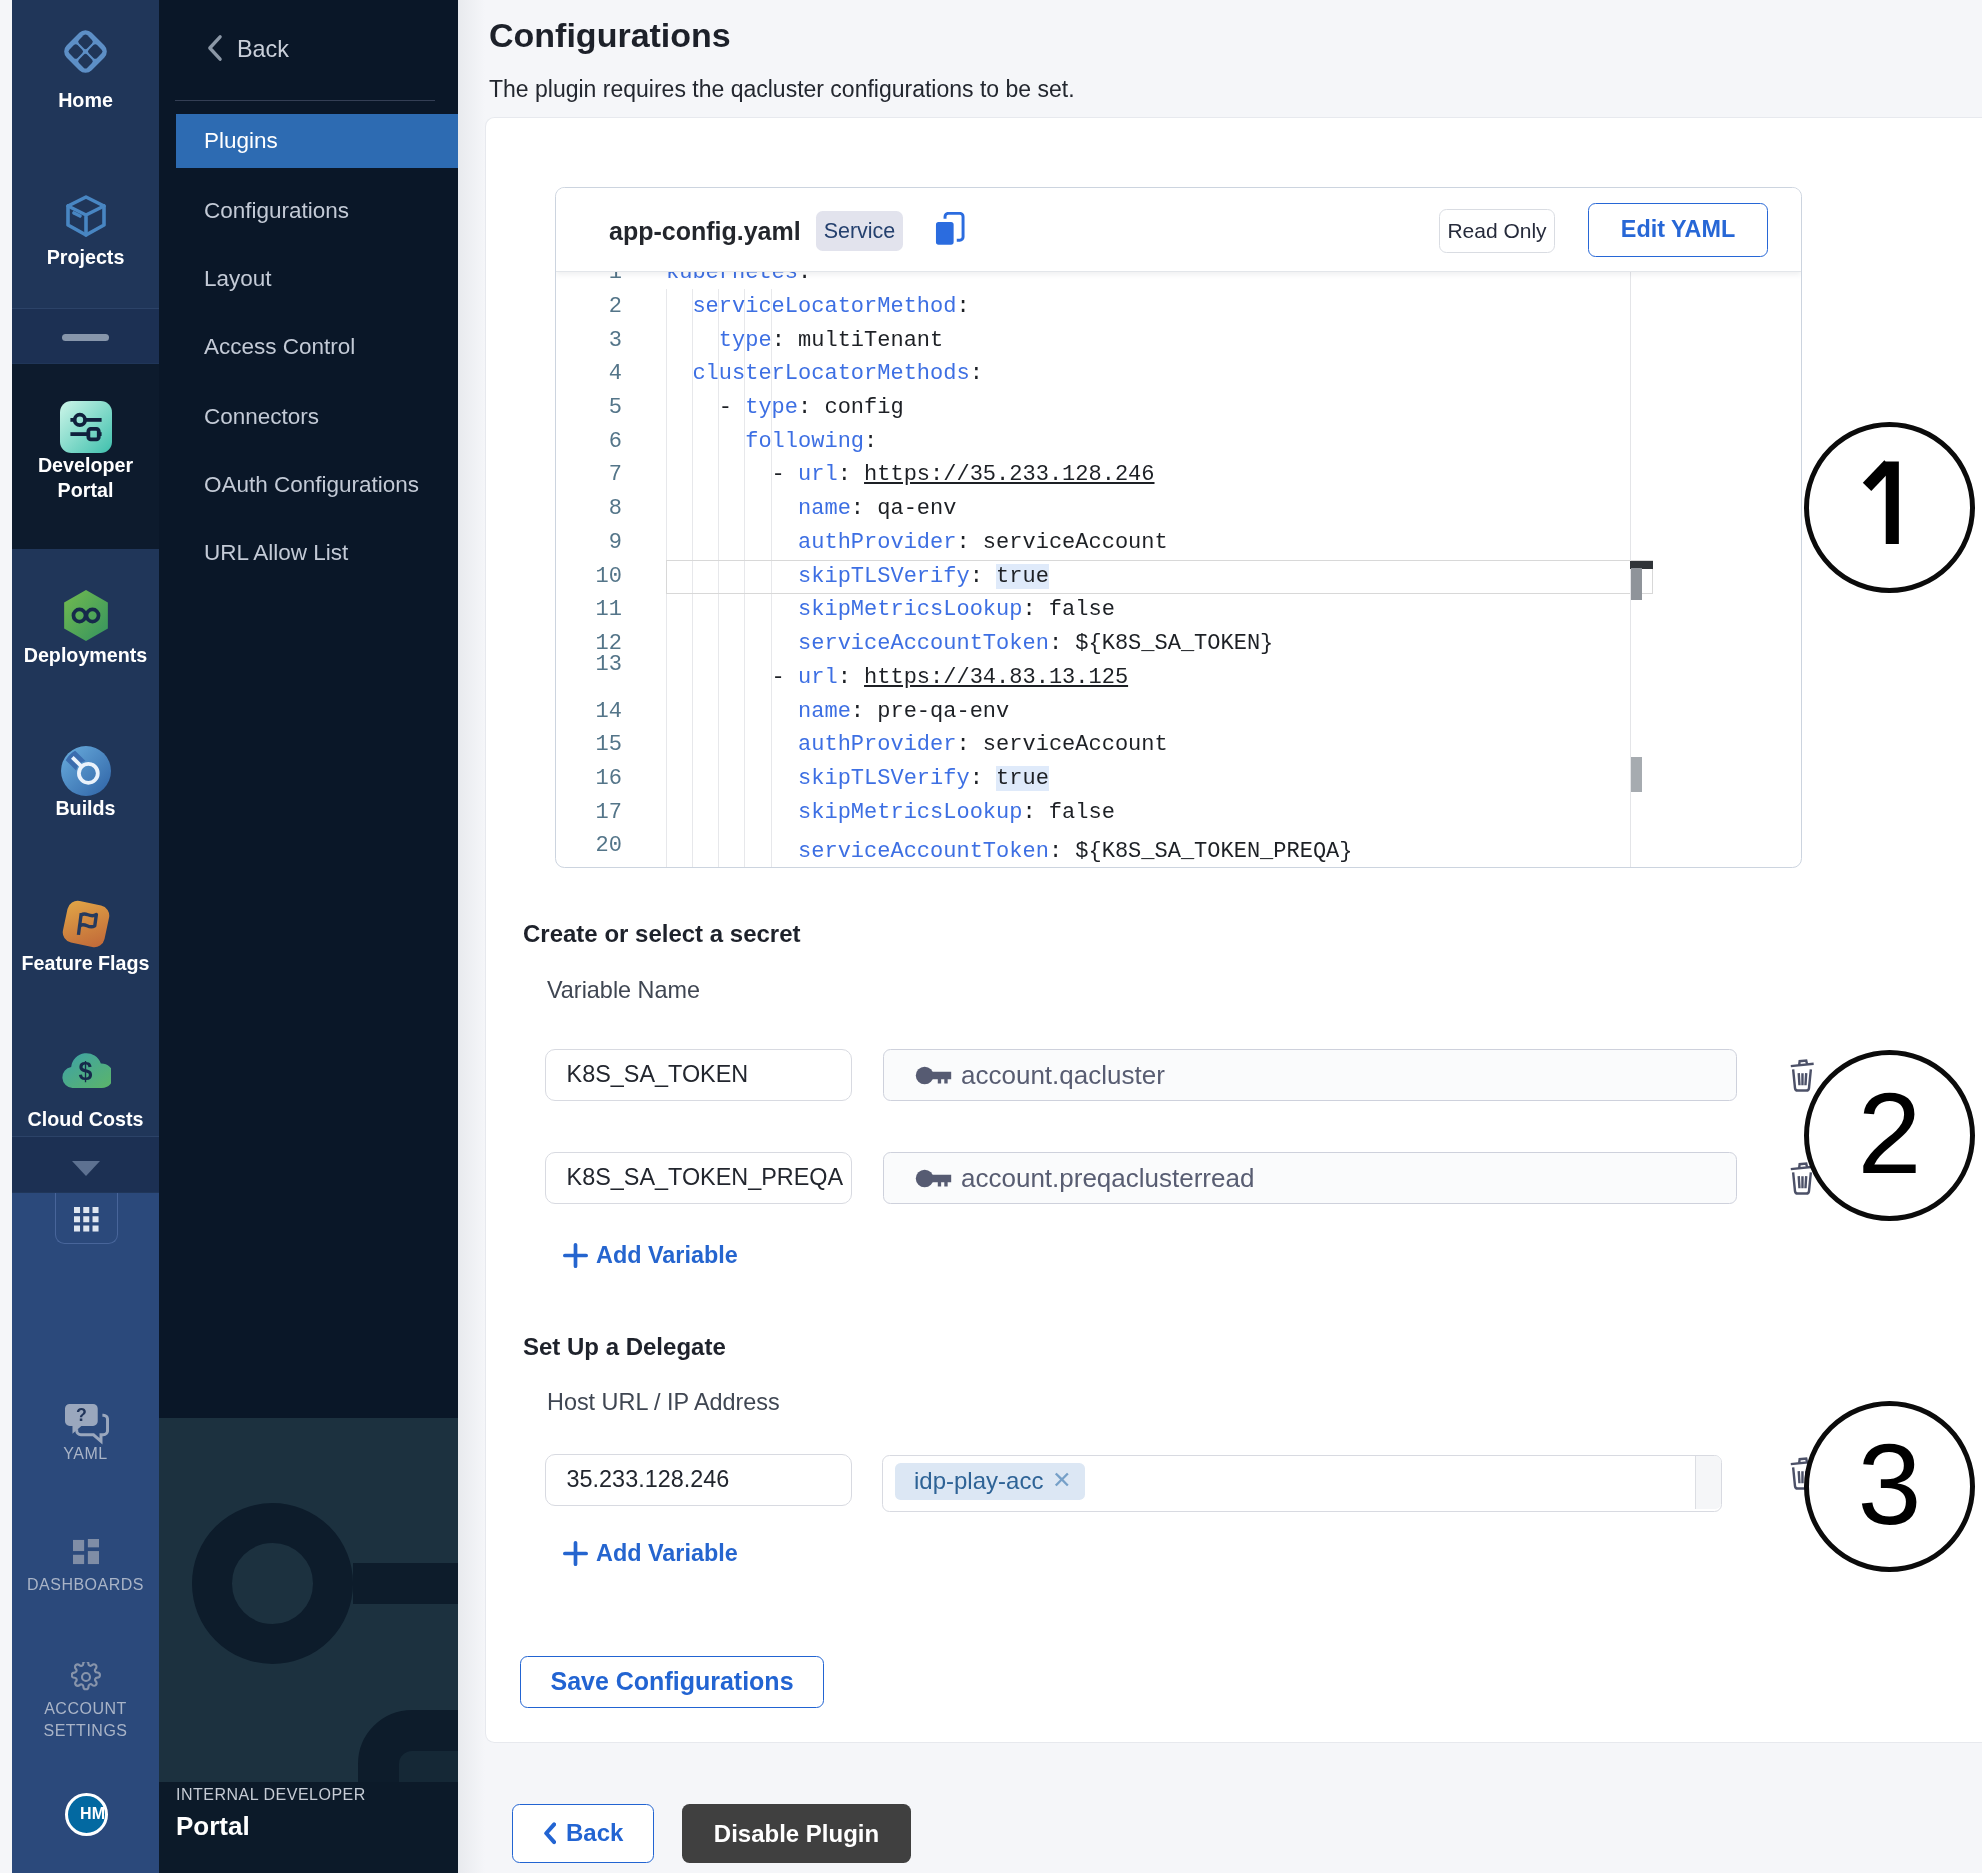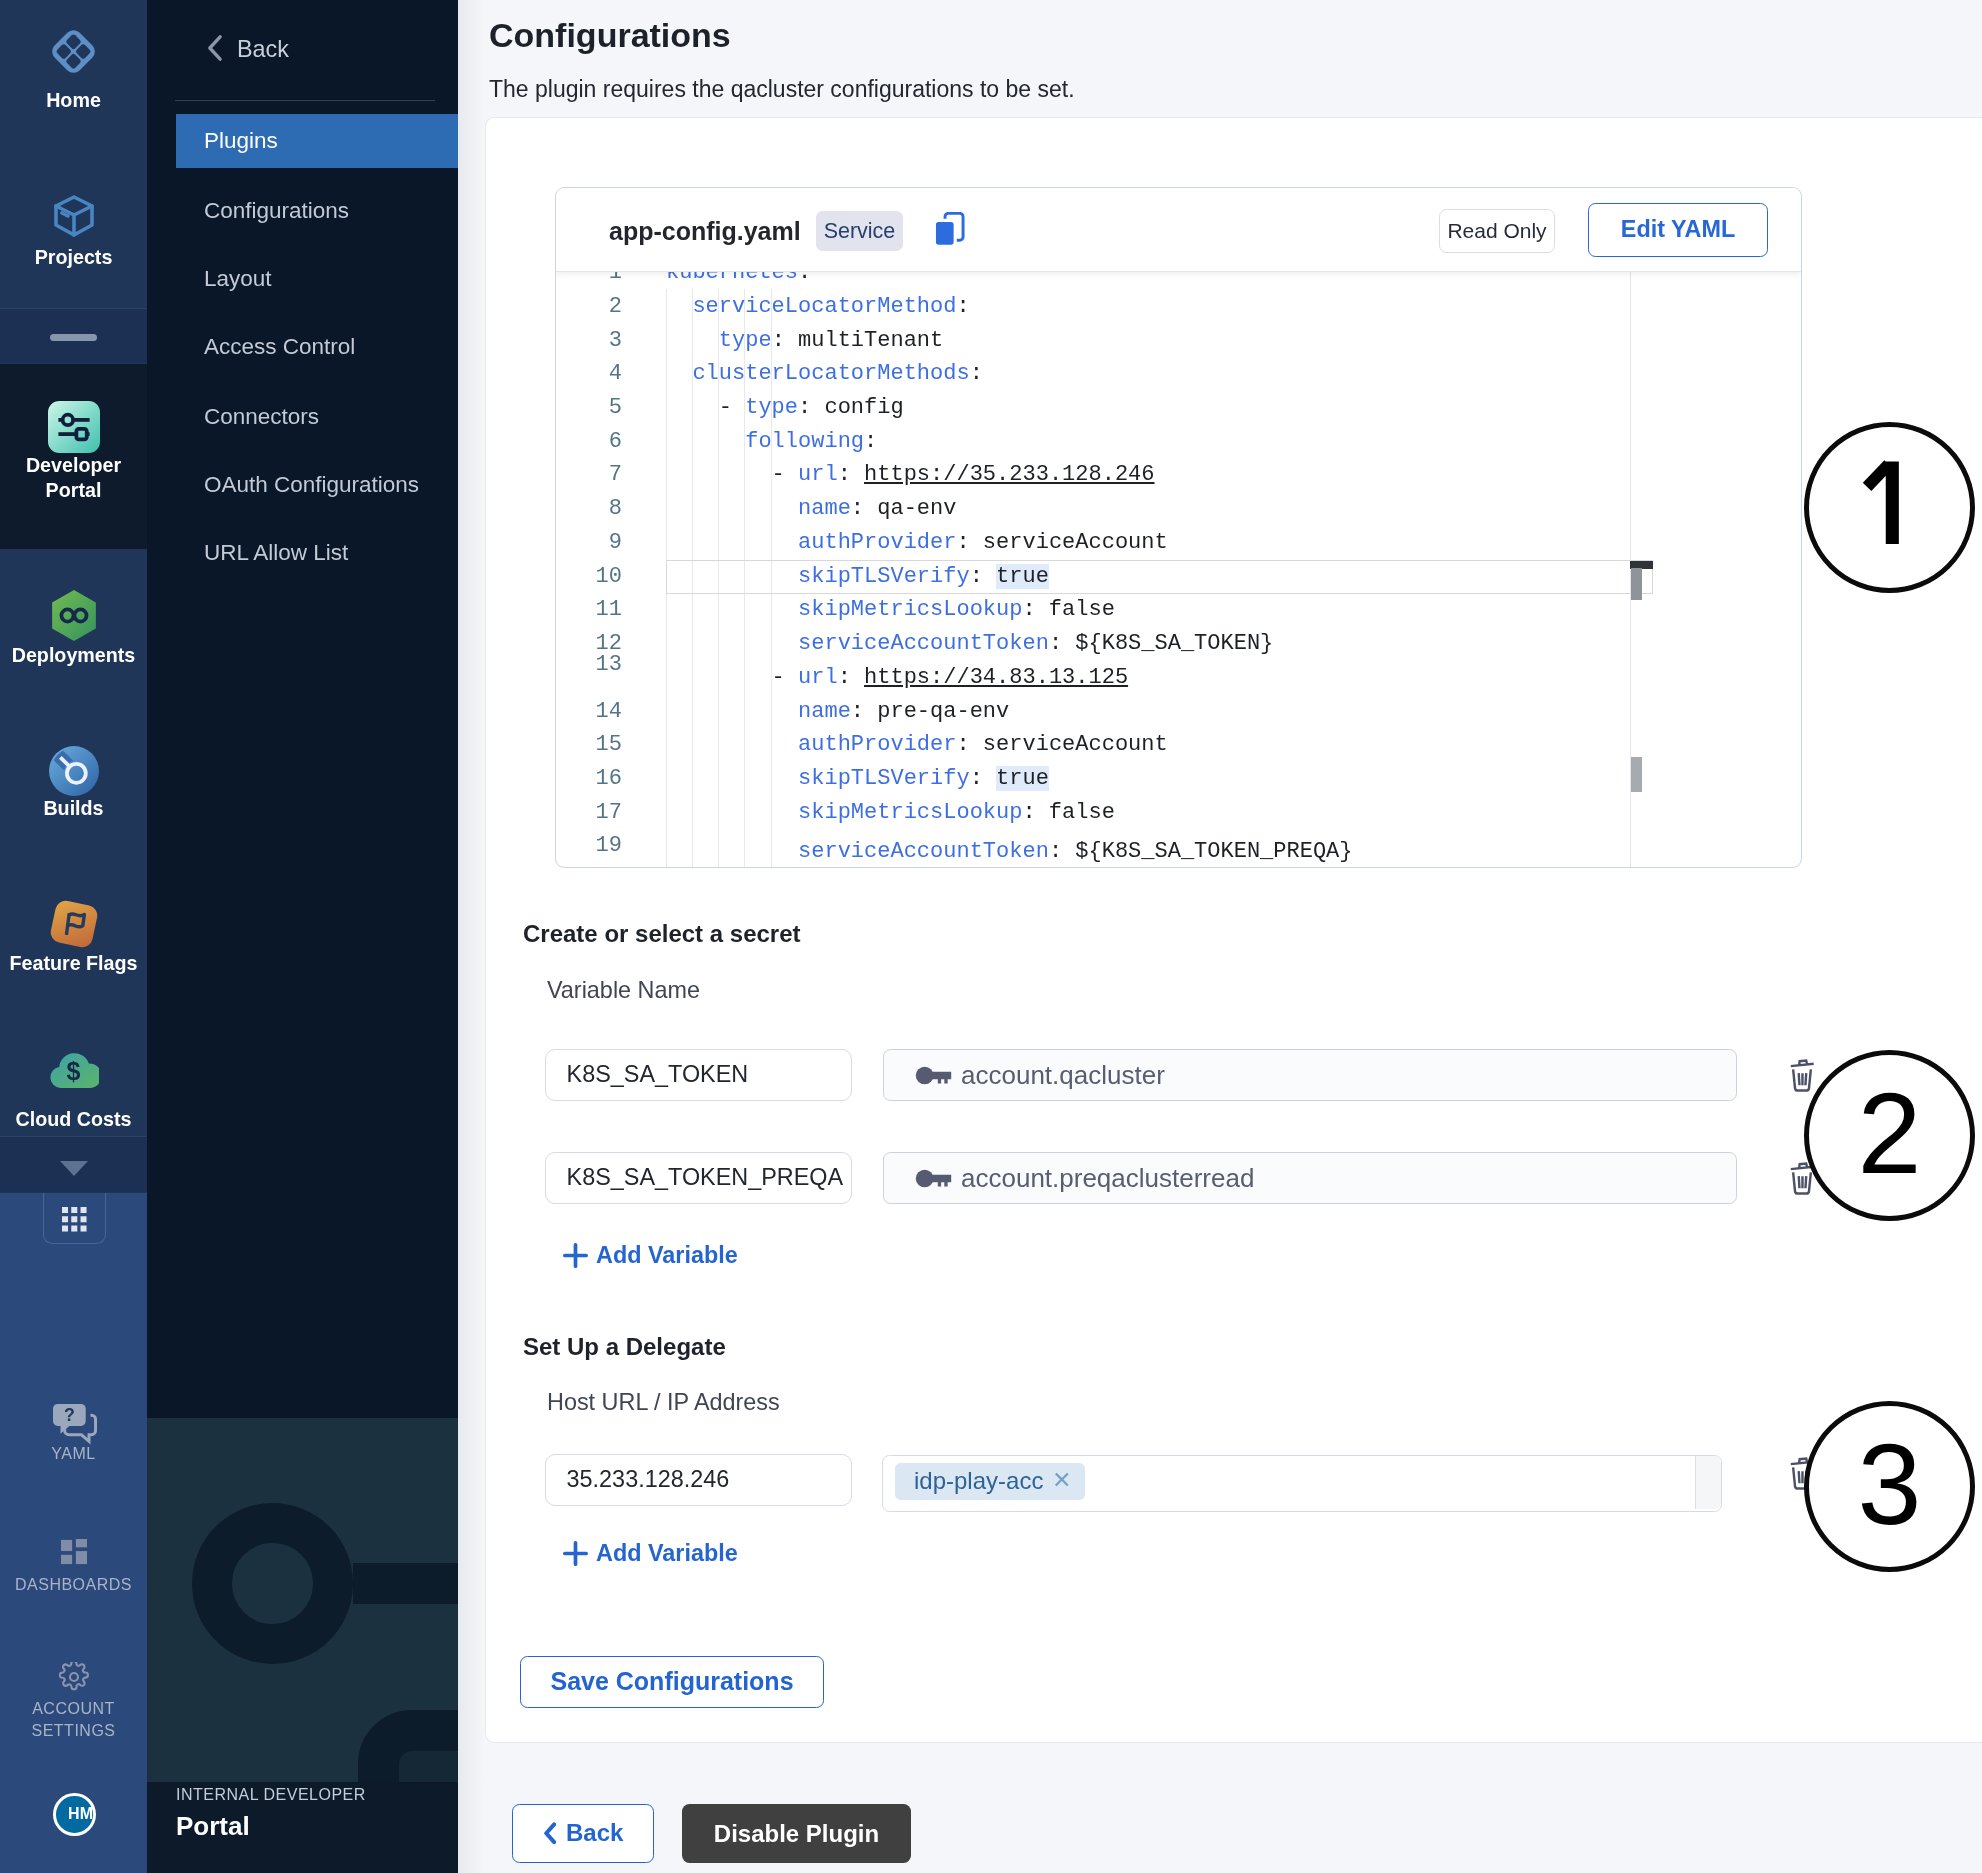--- a/index.html
+++ b/index.html
@@ -1,20 +1,20 @@
 <!DOCTYPE html>
 <html style="font-size:15px"><head>
 <meta charset="utf-8">
 <style>
 *{margin:0;padding:0;box-sizing:border-box}
 html,body{width:1983px;height:1874px;overflow:hidden;font-family:"Liberation Sans",sans-serif;background:#f5f6f9}
 .abs{position:absolute}
 #page{position:relative;width:1983px;height:1874px;overflow:hidden}
 
-#rail{left:0;top:0;width:147px;height:1414px;background:#203659;z-index:30}
+#rail{left:12px;top:0;width:147px;height:1414px;background:#203659;z-index:30}
 .rail-sec{position:absolute;left:0;width:147px}
 .rlab{position:absolute;left:0;width:147px;text-align:center;color:#fff;font-weight:700;font-size:19.7px;line-height:25px}
 .rlab2{position:absolute;left:0;width:147px;text-align:center;color:#a9b4c7;font-weight:400;font-size:16px;line-height:21.5px;letter-spacing:0.5px}
 
 #side2{left:147px;top:0;width:311px;height:1874px;background:#0a1728;z-index:20}
 .mitem{position:absolute;left:29px;width:282px;height:52px;line-height:52px;padding-left:28px;color:#c3cad6;font-size:22.5px}
 
 #main{left:458px;top:0;width:1524px;height:1874px;background:#f5f6f9}
 .card{position:absolute;background:#fff}
 .h2{position:absolute;font-weight:700;font-size:29px;color:#1e222b}
@@ -82,21 +82,21 @@
       <div class="cl" style="top:254px">          <span class="k">authProvider</span>: serviceAccount</div>
       <div class="cl" style="top:288px">          <span class="k">skipTLSVerify</span>: <span style="background:#dfeafa">true</span></div>
       <div class="cl" style="top:321px">          <span class="k">skipMetricsLookup</span>: false</div>
       <div class="cl" style="top:355px">          <span class="k">serviceAccountToken</span>: ${K8S_SA_TOKEN}</div>
       <div class="cl" style="top:389px">        - <span class="k">url</span>: <span style="text-decoration:underline">https://34.83.13.125</span></div>
       <div class="cl" style="top:423px">          <span class="k">name</span>: pre-qa-env</div>
       <div class="cl" style="top:456px">          <span class="k">authProvider</span>: serviceAccount</div>
       <div class="cl" style="top:490px">          <span class="k">skipTLSVerify</span>: <span style="background:#dfeafa">true</span></div>
       <div class="cl" style="top:524px">          <span class="k">skipMetricsLookup</span>: false</div>
       <div class="cl" style="top:563px">          <span class="k">serviceAccountToken</span>: ${K8S_SA_TOKEN_PREQA}</div>
-      <div class="cn" style="left:0;top:557px">19</div>
+      <div class="cn" style="left:0;top:557px">20</div>
     </div>
 
     <div class="abs" style="left:0;top:0;width:1245px;height:84px;background:#fff;border-bottom:0.9px solid #e3e6ea;box-shadow:0 2.8px 5.6px rgba(40,50,60,.08)">
       <div class="abs" style="left:53px;top:29px;font-size:25px;font-weight:700;color:#23262c">app-config.yaml</div>
       <div class="abs" style="left:260px;top:23.4px;width:87px;height:40px;background:#e2e3ed;border-radius:6.6px;text-align:center;line-height:40px;font-size:21.5px;color:#24406e">Service</div>
       <svg class="abs" style="left:377px;top:24px" width="37" height="37" viewBox="0 0 40 40">
         <rect x="13" y="1.5" width="19.5" height="29" rx="3.5" fill="none" stroke="#2b6cdf" stroke-width="3.2"></rect>
         <rect x="1.5" y="9" width="22.5" height="28" rx="4.5" fill="#2b6cdf" stroke="#ffffff" stroke-width="3.4"></rect>
       </svg>
       <div class="abs" style="left:883px;top:20.6px;width:116px;height:44px;border:0.9px solid #d9dce2;border-radius:7.5px;text-align:center;line-height:42px;font-size:21px;color:#262b3b">Read Only</div>

